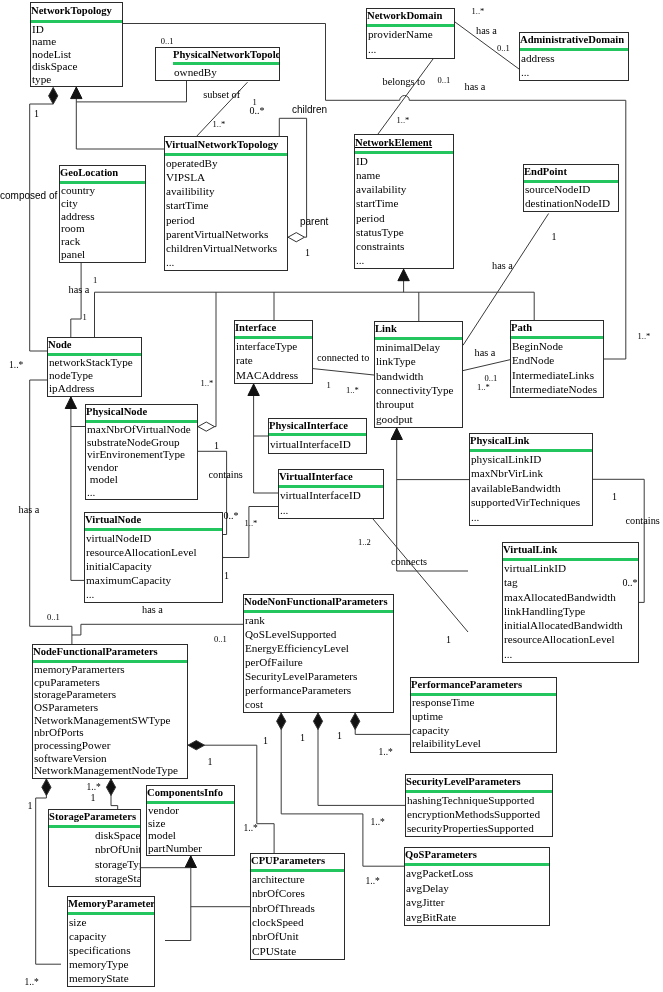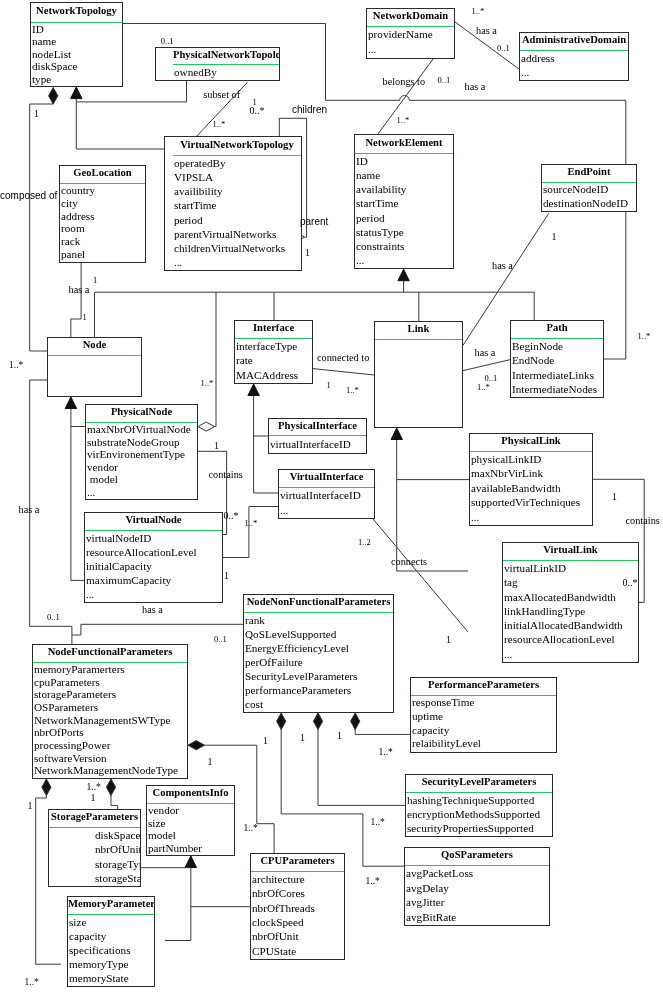--- a/index.html
+++ b/index.html
@@ -1,19 +1,19 @@
 <!DOCTYPE html>
 <html><head>
 <meta charset="utf-8">
 <style>
   html,body{margin:0;padding:0;background:#ffffff;}
   #page{position:relative;width:663px;height:992px;background:#ffffff;overflow:hidden;
         font-family:"Liberation Serif","DejaVu Serif",serif;color:#000;}
   .umlbox{position:absolute;box-sizing:border-box;border:1px solid #2b2b2b;background:#fff;z-index:5;}
-  .umlhdr{box-sizing:border-box;border-bottom:1px solid #22c55e;text-align:center;
+  .umlhdr{box-sizing:border-box;border-bottom:3px solid #22c55e;
           font-weight:bold;font-size:10.6px;display:block;white-space:nowrap;overflow:hidden;}
   .umlattrs{box-sizing:border-box;padding-left:1px;padding-top:0px;overflow:hidden;}
   .attr{font-size:11.2px;white-space:pre;}
   svg.wires{position:absolute;left:0;top:0;width:663px;height:992px;z-index:1;overflow:visible;}
   .lbl{position:absolute;white-space:nowrap;z-index:6;font-size:10px;line-height:1;}
 </style>
 </head>
 <body>
 
 <div id="page">
@@ -174,21 +174,21 @@
           <div class="attr">diskSpace</div>
           <div class="attr">type</div>
         </div>
       </div>
       <div class="umlbox" style="left: 155px; top: 47px; width: 125px; height: 34px; padding-left: 17px;">
         <div class="umlhdr" style="height: 17px; line-height: 13px;">PhysicalNetworkTopology</div>
         <div class="umlattrs" style="line-height: 14px;">
           <div class="attr">ownedBy</div>
         </div>
       </div>
-      <div class="umlbox" style="left: 164px; top: 136px; width: 138px; height: 135px; padding-left: 8px;">
+      <div class="umlbox" style="left: 164px; top: 136px; width: 124px; height: 135px;">
         <div class="umlhdr" style="height: 19px; line-height: 15px;">VirtualNetworkTopology</div>
         <div class="umlattrs" style="line-height: 14.13px;">
           <div class="attr">operatedBy</div>
           <div class="attr">VIPSLA</div>
           <div class="attr">availibility</div>
           <div class="attr">startTime</div>
           <div class="attr">period</div>
           <div class="attr">parentVirtualNetworks</div>
           <div class="attr">childrenVirtualNetworks</div>
           <div class="attr">...</div>
@@ -202,52 +202,57 @@
         </div>
       </div>
       <div class="umlbox" style="left: 519px; top: 32px; width: 110px; height: 49px;">
         <div class="umlhdr" style="height: 18px; line-height: 14px;">AdministrativeDomain</div>
         <div class="umlattrs" style="line-height: 14px;">
           <div class="attr">address</div>
           <div class="attr">...</div>
         </div>
       </div>
       <div class="umlbox" style="left: 354px; top: 134px; width: 100px; height: 135px;">
-        <div class="umlhdr" style="height: 19px; line-height: 15px;">NetworkElement</div>
+        <div class="umlhdr" style="height: 19px; line-height: 15px; text-decoration: underline;">NetworkElement</div>
         <div class="umlattrs" style="line-height: 14.13px;">
           <div class="attr">ID</div>
           <div class="attr">name</div>
           <div class="attr">availability</div>
           <div class="attr">startTime</div>
           <div class="attr">period</div>
           <div class="attr">statusType</div>
           <div class="attr">constraints</div>
           <div class="attr">...</div>
         </div>
       </div>
-      <div class="umlbox" style="left: 523px; top: 164px; width: 96px; height: 48px; margin-left: 18px;">
+      <div class="umlbox" style="left: 523px; top: 164px; width: 96px; height: 48px;">
         <div class="umlhdr" style="height: 18px; line-height: 14px;">EndPoint</div>
         <div class="umlattrs" style="line-height: 13.5px;">
           <div class="attr">sourceNodeID</div>
           <div class="attr">destinationNodeID</div>
         </div>
       </div>
       <div class="umlbox" style="left: 59px; top: 165px; width: 87px; height: 98px;">
         <div class="umlhdr" style="height: 18px; line-height: 14px;">GeoLocation</div>
         <div class="umlattrs" style="line-height: 12.83px;">
           <div class="attr">country</div>
           <div class="attr">city</div>
           <div class="attr">address</div>
           <div class="attr">room</div>
           <div class="attr">rack</div>
           <div class="attr">panel</div>
         </div>
       </div>
       <div class="umlbox" style="left: 47px; top: 337px; width: 95px; height: 60px;">
         <div class="umlhdr" style="height: 18px; line-height: 14px;">Node</div>
+        <div class="umlattrs" style="line-height: 13px;">
+          <div class="attr">networkStackType</div>
+          <div class="attr">nodeType</div>
+          <div class="attr">ipAddress</div>
+        </div>
       </div>
       <div class="umlbox" style="left: 85px; top: 404px; width: 113px; height: 96px;">
         <div class="umlhdr" style="height: 18px; line-height: 14px;">PhysicalNode</div>
         <div class="umlattrs" style="line-height: 12.5px;">
           <div class="attr">maxNbrOfVirtualNode</div>
           <div class="attr">substrateNodeGroup</div>
           <div class="attr">virEnvironementType</div>
           <div class="attr">vendor</div>
           <div class="attr"> model</div>
           <div class="attr">...</div>
@@ -270,29 +275,37 @@
           <div class="attr">rate</div>
           <div class="attr">MACAddress</div>
         </div>
       </div>
       <div class="umlbox" style="left: 268px; top: 418px; width: 99px; height: 36px;">
         <div class="umlhdr" style="height: 17px; line-height: 13px;">PhysicalInterface</div>
         <div class="umlattrs" style="line-height: 16px;">
           <div class="attr">virtualInterfaceID</div>
         </div>
       </div>
-      <div class="umlbox" style="left: 278px; top: 469px; width: 97px; height: 50px;">
+      <div class="umlbox" style="left: 278px; top: 469px; width: 106px; height: 50px;">
         <div class="umlhdr" style="height: 18px; line-height: 14px;">VirtualInterface</div>
         <div class="umlattrs" style="line-height: 14.5px;">
           <div class="attr">virtualInterfaceID</div>
           <div class="attr">...</div>
         </div>
       </div>
       <div class="umlbox" style="left: 374px; top: 321px; width: 89px; height: 107px;">
         <div class="umlhdr" style="height: 18px; line-height: 14px;">Link</div>
+        <div class="umlattrs" style="line-height: 14.33px;">
+          <div class="attr">minimalDelay</div>
+          <div class="attr">linkType</div>
+          <div class="attr">bandwidth</div>
+          <div class="attr">connectivityType</div>
+          <div class="attr">throuput</div>
+          <div class="attr">goodput</div>
+        </div>
       </div>
       <div class="umlbox" style="left: 510px; top: 320px; width: 94px; height: 78px;">
         <div class="umlhdr" style="height: 18px; line-height: 14px;">Path</div>
         <div class="umlattrs" style="line-height: 14.25px;">
           <div class="attr">BeginNode</div>
           <div class="attr">EndNode</div>
           <div class="attr">IntermediateLinks</div>
           <div class="attr">IntermediateNodes</div>
         </div>
       </div>

